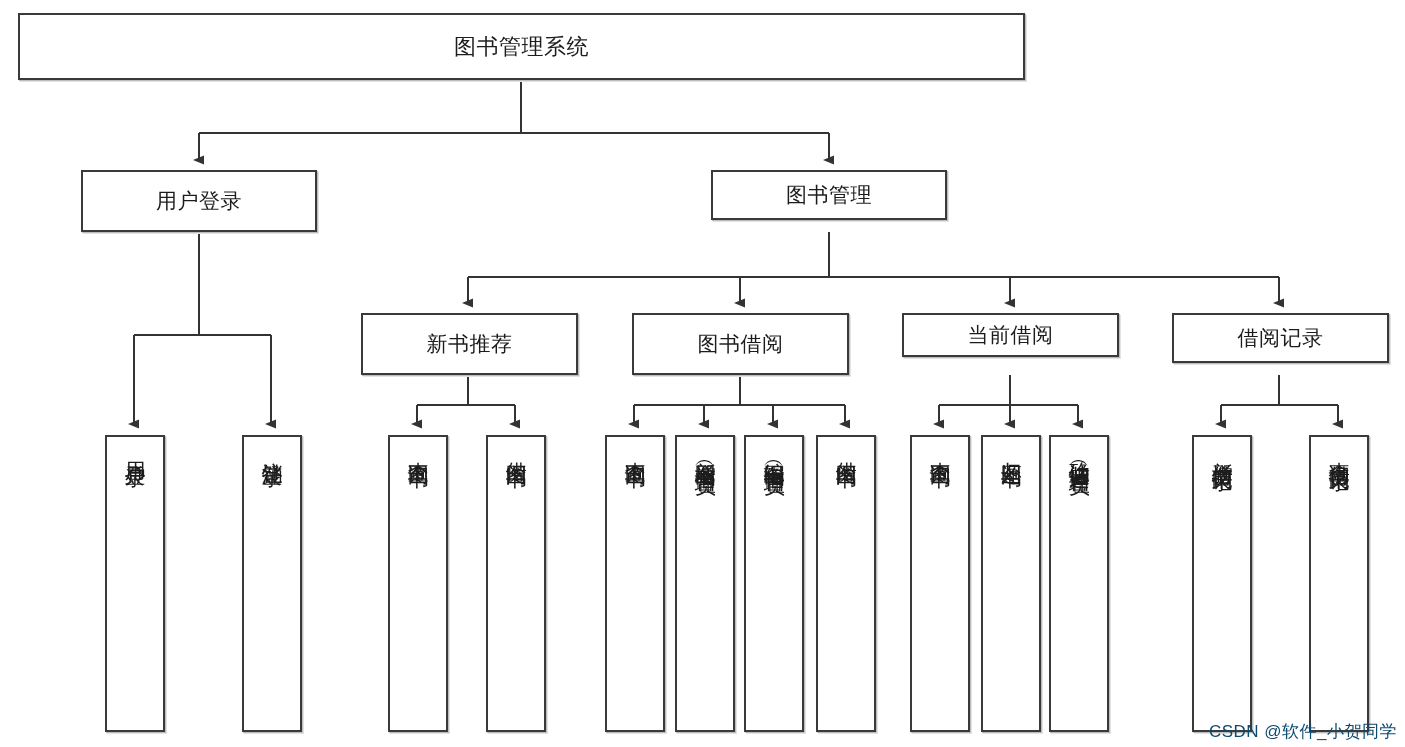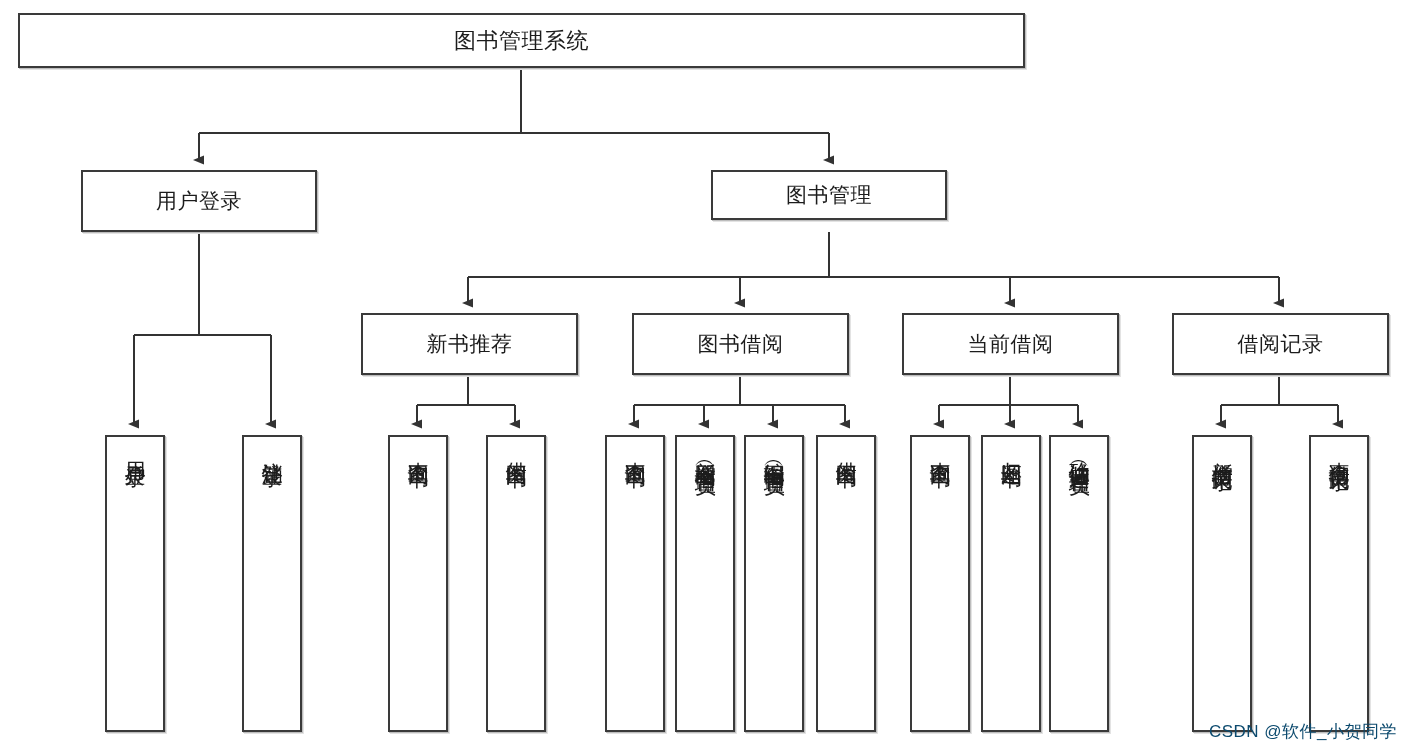--- a/index.html
+++ b/index.html
@@ -119,41 +119,41 @@
       <path d="M1010,405 L1010,424" marker-end="url(#arrow)"></path>
       <path d="M1078,405 L1078,424" marker-end="url(#arrow)"></path>
 
       <path d="M1279,375 L1279,405"></path>
       <path d="M1221,405 L1338,405"></path>
       <path d="M1221,405 L1221,424" marker-end="url(#arrow)"></path>
       <path d="M1338,405 L1338,424" marker-end="url(#arrow)"></path>
     </g>
   </svg>
 
-  <div class="node horizontal root" style="left:18px; top:13px; width:1007px; height:55px;">
+  <div class="node horizontal root" style="left:18px; top:13px; width:1007px; height:67px;">
     <span class="label">图书管理系统</span>
   </div>
 
   <div class="node horizontal" style="left:81px; top:170px; width:236px; height:62px;">
     <span class="label">用户登录</span>
   </div>
   <div class="node horizontal" style="left:711px; top:170px; width:236px; height:50px;">
     <span class="label">图书管理</span>
   </div>
 
   <div class="node horizontal" style="left:361px; top:313px; width:217px; height:62px;">
     <span class="label">新书推荐</span>
   </div>
   <div class="node horizontal" style="left:632px; top:313px; width:217px; height:62px;">
     <span class="label">图书借阅</span>
   </div>
-  <div class="node horizontal" style="left:902px; top:313px; width:217px; height:62px;">
+  <div class="node horizontal" style="left:902px; top:313px; width:217px; height:44px;">
     <span class="label">当前借阅</span>
   </div>
-  <div class="node horizontal" style="left:1172px; top:313px; width:217px; height:62px;">
+  <div class="node horizontal" style="left:1172px; top:313px; width:217px; height:50px;">
     <span class="label">借阅记录</span>
   </div>
 
   <div class="node vertical" style="left:105px; top:435px; width:60px; height:297px;">
     <span class="label">用户登录</span>
   </div>
   <div class="node vertical" style="left:242px; top:435px; width:60px; height:297px;">
     <span class="label">注销登录</span>
   </div>
 

